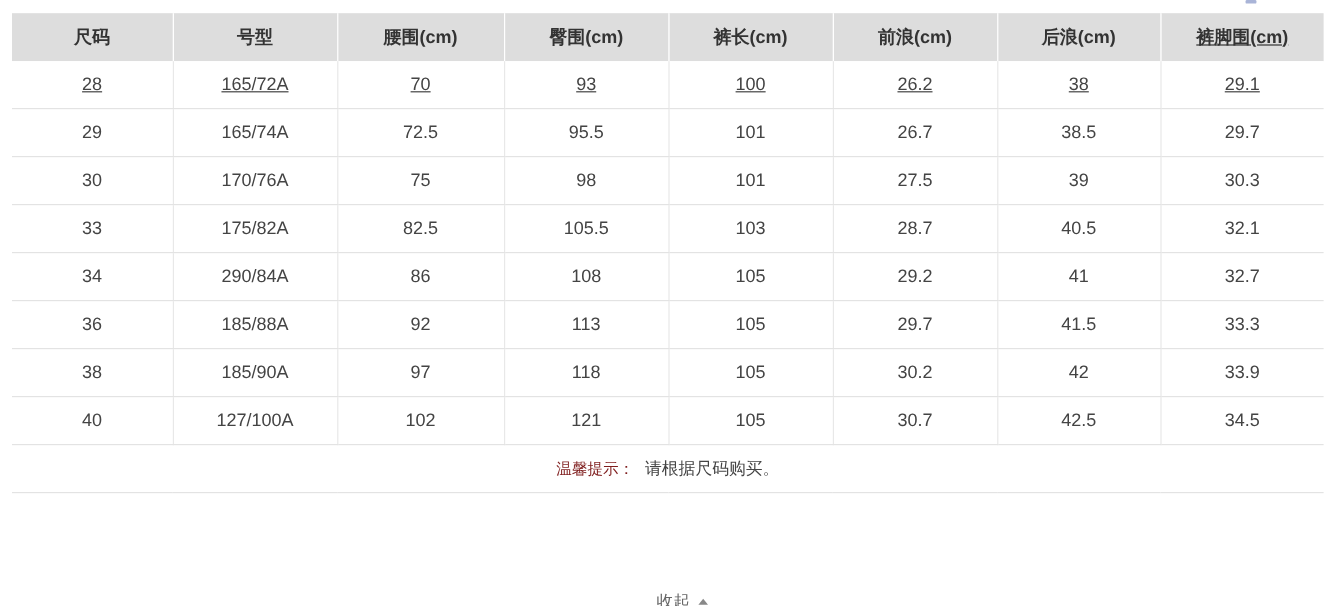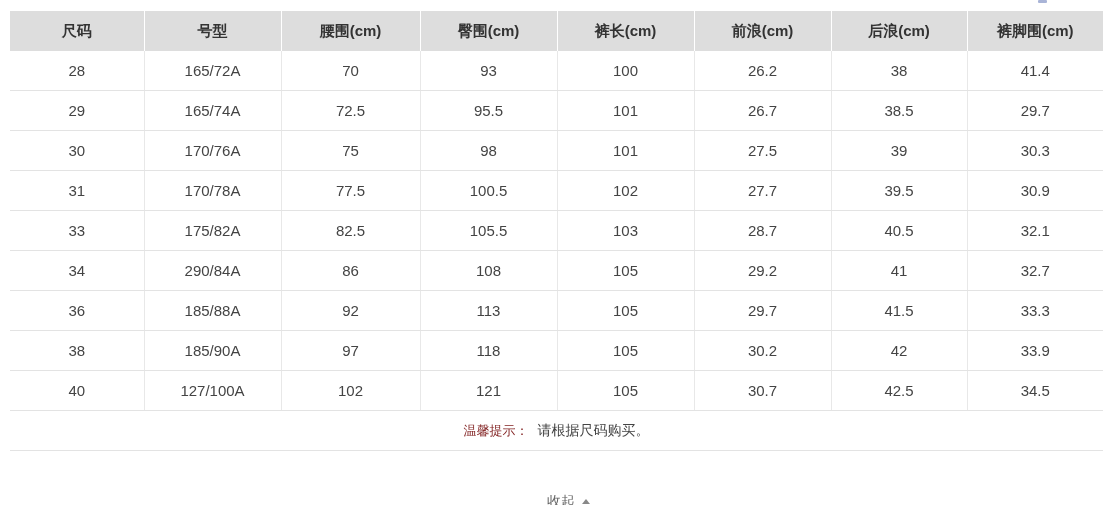--- a/index.html
+++ b/index.html
@@ -62,36 +62,36 @@
     color: #333333;
     font-size: 15px;
     font-weight: bold;
     height: 40px;
     text-align: center;
     vertical-align: middle;
     border-right: 1px solid #ffffff;
     padding: 0 4px;
     white-space: nowrap;
   }
-  table.size-table th:last-child { border-right: none; }
+  table.size-table th:last-child { border-right: none; text-decoration: underline; }
 
   table.size-table td {
     height: 39px;
     text-align: center;
     vertical-align: middle;
     font-size: 15px;
     color: #444444;
     border-bottom: 1px solid #e3e3e3;
     border-right: 1px solid #e8e8e8;
     padding: 0 4px;
     white-space: nowrap;
     background: #ffffff;
   }
   table.size-table td:last-child { border-right: none; }
-  table.size-table tbody tr:first-child td { border-top: none; }
+  table.size-table tbody tr:first-child td { border-top: none; text-decoration: underline; }
 
   
   .tip-row td {
     border-right: none;
     border-bottom: 1px solid #e3e3e3;
     text-align: left;
     padding: 0 0 0 4px;
     height: 44px;
     font-size: 14px;
   }
@@ -167,21 +167,21 @@
       </thead>
       <tbody>
         <tr>
           <td>28</td>
           <td>165/72A</td>
           <td>70</td>
           <td>93</td>
           <td>100</td>
           <td>26.2</td>
           <td>38</td>
-          <td>41.4</td>
+          <td>29.1</td>
         </tr>
         <tr>
           <td>29</td>
           <td>165/74A</td>
           <td>72.5</td>
           <td>95.5</td>
           <td>101</td>
           <td>26.7</td>
           <td>38.5</td>
           <td>29.7</td>
@@ -190,30 +190,20 @@
           <td>30</td>
           <td>170/76A</td>
           <td>75</td>
           <td>98</td>
           <td>101</td>
           <td>27.5</td>
           <td>39</td>
           <td>30.3</td>
         </tr>
         <tr>
-          <td>31</td>
-          <td>170/78A</td>
-          <td>77.5</td>
-          <td>100.5</td>
-          <td>102</td>
-          <td>27.7</td>
-          <td>39.5</td>
-          <td>30.9</td>
-        </tr>
-        <tr>
           <td>33</td>
           <td>175/82A</td>
           <td>82.5</td>
           <td>105.5</td>
           <td>103</td>
           <td>28.7</td>
           <td>40.5</td>
           <td>32.1</td>
         </tr>
         <tr>

